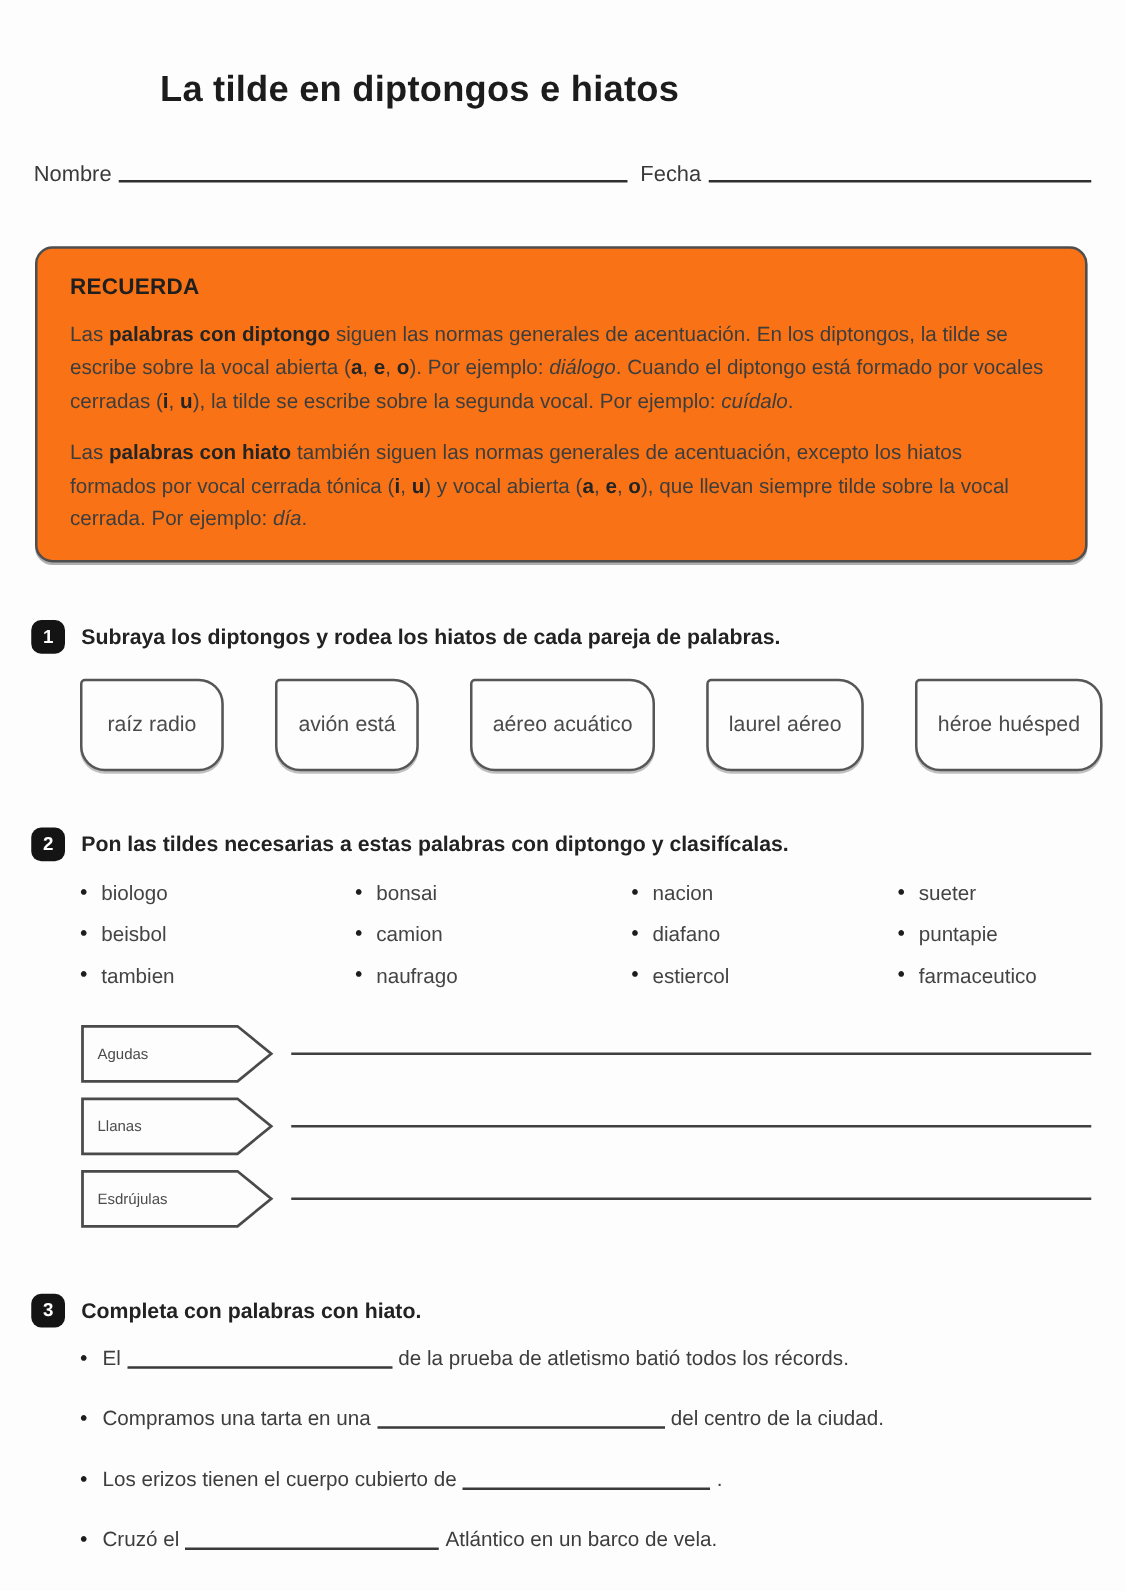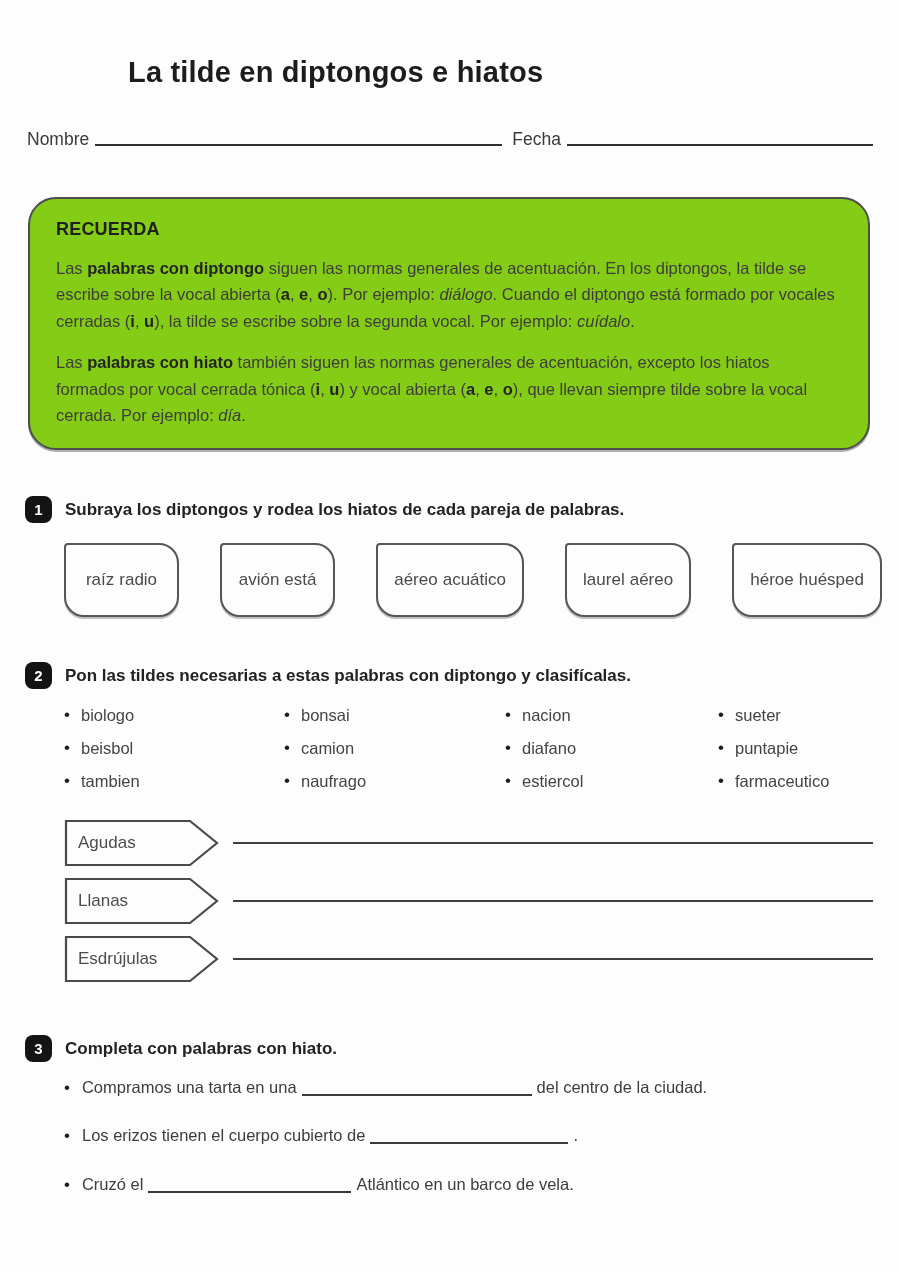--- a/index.html
+++ b/index.html
@@ -40,24 +40,24 @@
   }
   .rule.r1 { flex: 1.33; }
   .rule.r2 { flex: 1; }
   .name-row .lbl.fecha { margin-left: 10px; }
 
   
   .recuerda {
     margin: 48px 30px 0 28px;
     width: 842px;
     border: 2px solid #4e4e4e;
-    border-radius: 28px;
+    border-radius: 14px;
     padding: 20px 26px 18px 26px;
     box-shadow: 0 2px 0 rgba(110,110,110,.55);
-    background: #84cc16;
+    background: #f97316;
   }
   .recuerda h2 {
     font-size: 18px;
     font-weight: 700;
     color: #1f1f1f;
     margin-bottom: 15px;
     letter-spacing: 0.2px;
   }
   .recuerda p {
     font-size: 16.5px;
@@ -152,21 +152,21 @@
     margin-bottom: 10px;
   }
   .cat-arrow { position: relative; width: 156px; height: 48px; flex: 0 0 auto; }
   .cat-arrow svg { display: block; }
   .cat-label {
     position: absolute;
     left: 14px; top: 0;
     height: 48px;
     display: flex;
     align-items: center;
-    font-size: 17px;
+    font-size: 12px;
     color: #4c4c4c;
   }
   .cat-line {
     flex: 1;
     height: 0;
     border-bottom: 2px solid #3f3f3f;
     margin-left: 13px;
   }
 
   
@@ -323,19 +323,20 @@
       </div>
     </div>
   </div>
 
   <div class="ex3">
     <div class="ex-head">
       <div class="badge">3</div>
       <div class="instruction">Completa con palabras con hiato.</div>
     </div>
     <div class="sentences">
+      <div class="sentence"><span class="bullet">•</span><span><span>El</span><span class="blank" style="width: 212px;"></span><span>de la prueba de atletismo batió todos los récords.</span></span></div>
       <div class="sentence"><span class="bullet">•</span><span><span>Compramos una tarta en una</span><span class="blank" style="width: 230px;"></span><span>del centro de la ciudad.</span></span></div>
       <div class="sentence"><span class="bullet">•</span><span><span>Los erizos tienen el cuerpo cubierto de</span><span class="blank" style="width: 198px;"></span><span>.</span></span></div>
       <div class="sentence"><span class="bullet">•</span><span><span>Cruzó el</span><span class="blank" style="width: 203px;"></span><span>Atlántico en un barco de vela.</span></span></div>
     </div>
   </div>
 
 </div>
 
 </body></html>

